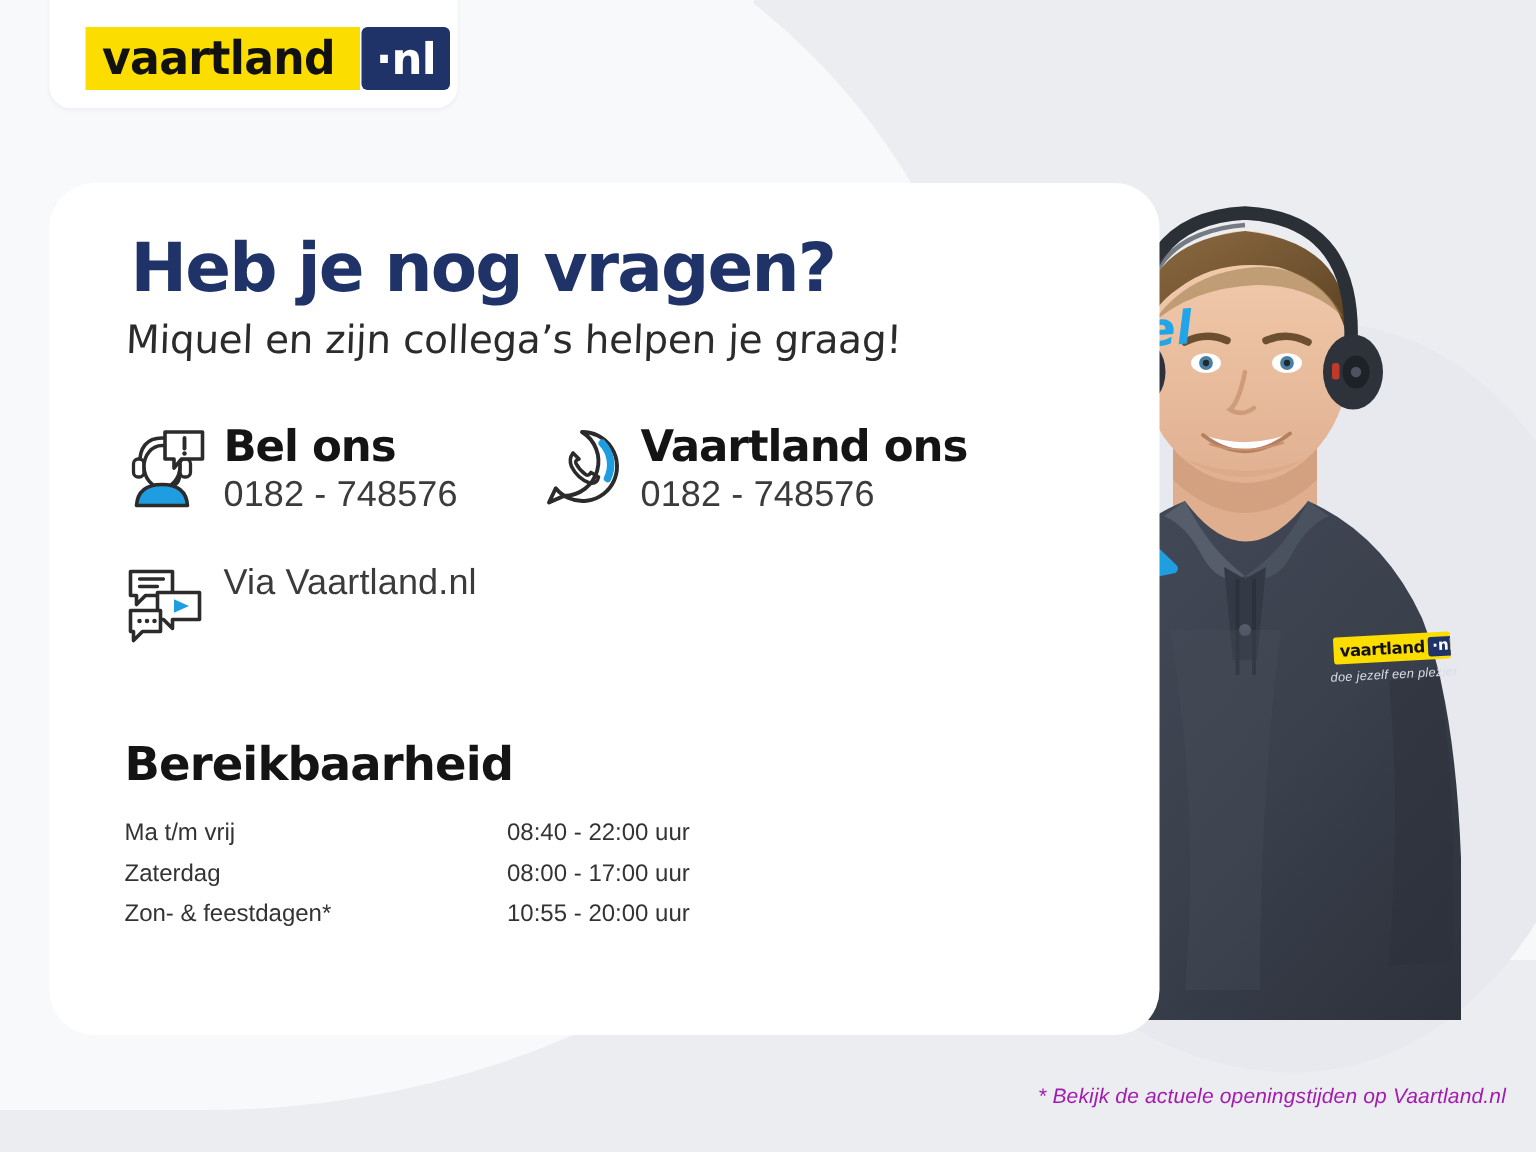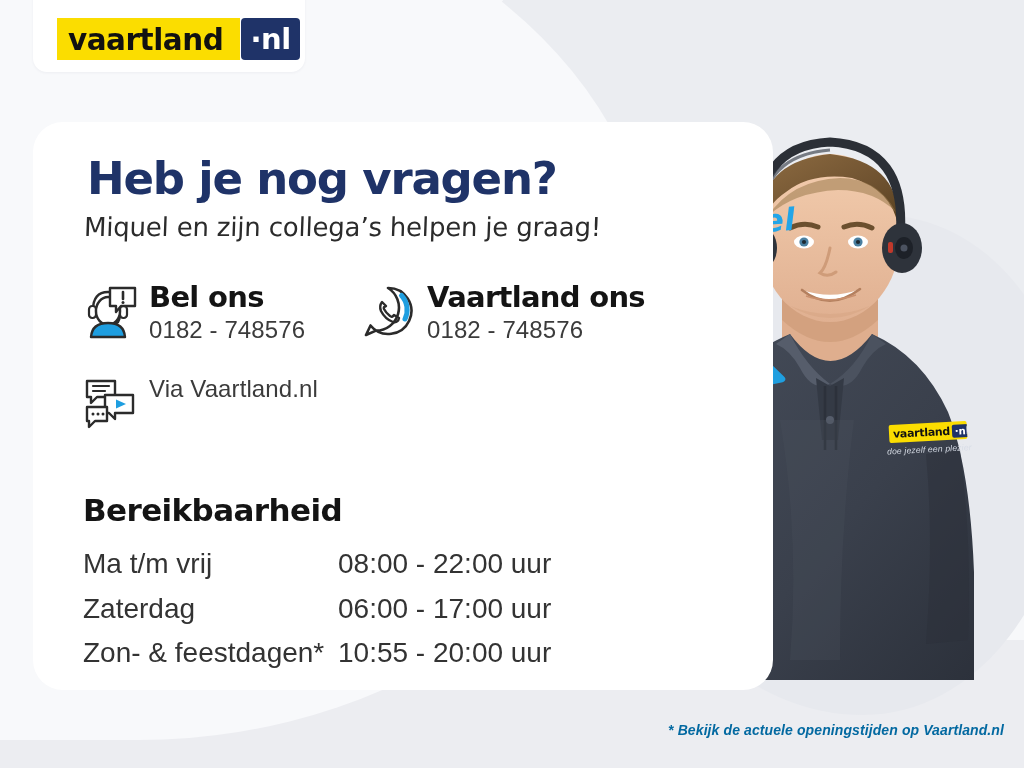--- a/index.html
+++ b/index.html
@@ -97,29 +97,29 @@
 
   
   .avail{position:absolute;left:50px;top:370px;width:560px;}
   .avail-title{
     font-family:"DejaVu Sans", sans-serif;
     font-size:31px;font-weight:700;color:#141414;letter-spacing:-.6px;margin:0 0 14px 0;
   }
   .avail-table{border-collapse:collapse;}
   .avail-table td{
     font-family:"Liberation Sans", sans-serif;
-    font-size:28px;color:#333333;padding:2px 0;line-height:1.45;white-space:nowrap;
+    font-size:16px;color:#333333;padding:2px 0;line-height:1.45;white-space:nowrap;
   }
   .avail-table td.day{width:255px;}
 
   
   .footnote{
     position:absolute;left:0;top:722px;width:1004px;text-align:right;
     font-family:"Liberation Sans", sans-serif;
-    font-size:14px;font-style:italic;color:#0369a1;letter-spacing:.1px;font-weight:bold;
+    font-size:14px;font-style:italic;color:#a21caf;letter-spacing:.1px;
   }
 
   
   .person{position:absolute;left:640px;top:120px;width:384px;height:570px;}
   .p-svg{position:absolute;inset:0;}
 
   
   .miquel{
     position:absolute;left:675px;top:205px;
     font-family:"DejaVu Sans", sans-serif;
@@ -331,25 +331,25 @@
         </div>
       </div>
     </div>
 
     <div class="avail">
       <div class="avail-title">Bereikbaarheid</div>
       <table class="avail-table">
         <tbody>
           <tr>
             <td class="day">Ma t/m vrij</td>
-            <td class="hours">08:00 - 22:00 uur</td>
+            <td class="hours">08:40 - 22:00 uur</td>
           </tr>
           <tr>
             <td class="day">Zaterdag</td>
-            <td class="hours">06:00 - 17:00 uur</td>
+            <td class="hours">08:00 - 17:00 uur</td>
           </tr>
           <tr>
             <td class="day">Zon- &amp; feestdagen*</td>
             <td class="hours">10:55 - 20:00 uur</td>
           </tr>
         </tbody>
       </table>
     </div>
   </div>
 

